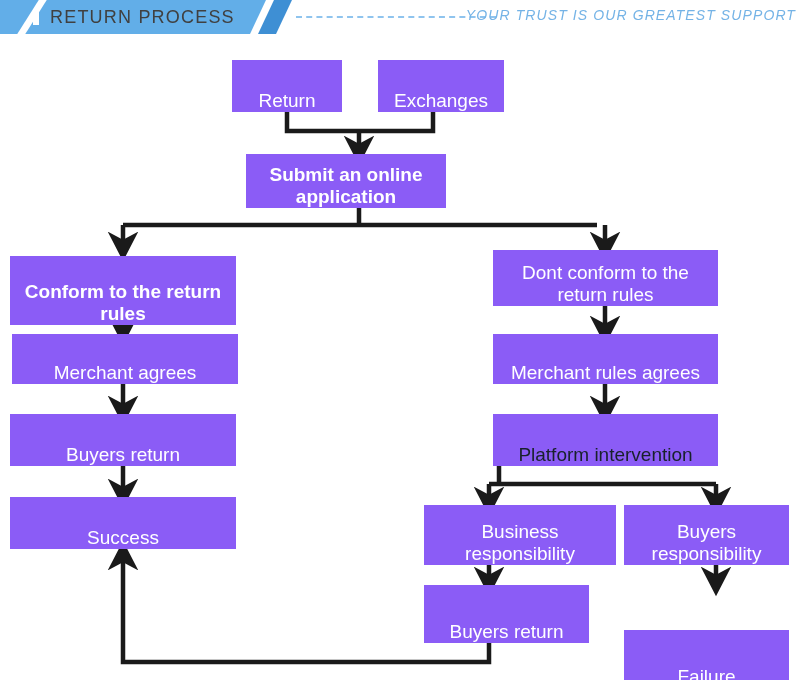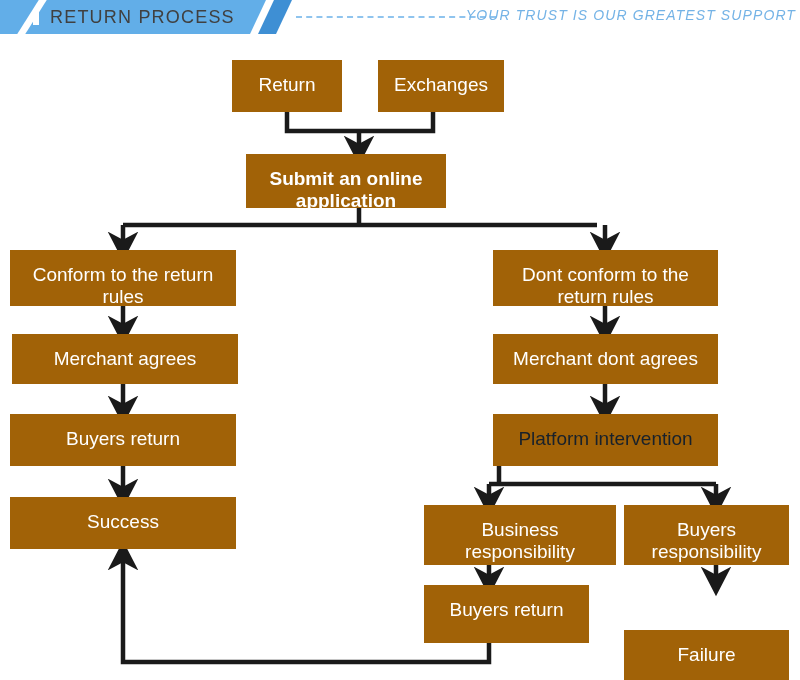--- a/index.html
+++ b/index.html
@@ -85,30 +85,30 @@
   }
   #connector-layer {
     position: absolute;
     left: 0; top: 0;
     width: 800px;
     height: 680px;
   }
 
   .node {
     position: absolute;
-    background: #a16207;
+    background: #8b5cf6;
     color: #ffffff;
     display: flex;
-    align-items: flex-start;
+    align-items: flex-end;
     justify-content: center;
     text-align: center;
     font-size: 19px;
     line-height: 22px;
     box-sizing: border-box;
-    padding: 14px 6px;
+    padding: 0 6px;
     z-index: 2;
   }
   .node.dark-text { color: #18212b; }
 </style>
 </head>
 <body>
 
 <div id="header-banner">
   <div id="header-bar-shape"></div>
   <div id="header-slash"></div>
@@ -159,42 +159,42 @@
   </div>
 
   <div class="node" style="left:378px; top:60px; width:126px; height:52px;">
     <span>Exchanges</span>
   </div>
 
   <div class="node" style="left:246px; top:154px; width:200px; height:54px;font-weight:bold;">
     <span>Submit an online application</span>
   </div>
 
-  <div class="node" style="left:10px; top:250px; width:226px; height:56px;">
+  <div class="node" style="left:10px; top:256px; width:226px; height:69px;font-weight:bold;">
     <span>Conform to the return rules</span>
   </div>
 
   <div class="node" style="left:12px; top:334px; width:226px; height:50px;">
     <span>Merchant agrees</span>
   </div>
 
   <div class="node" style="left:10px; top:414px; width:226px; height:52px;">
     <span>Buyers return</span>
   </div>
 
   <div class="node" style="left:10px; top:497px; width:226px; height:52px;">
     <span>Success</span>
   </div>
 
   <div class="node" style="left:493px; top:250px; width:225px; height:56px;">
     <span>Dont conform to the return rules</span>
   </div>
 
   <div class="node" style="left:493px; top:334px; width:225px; height:50px;">
-    <span>Merchant dont agrees</span>
+    <span>Merchant rules agrees</span>
   </div>
 
   <div class="node dark-text" style="left:493px; top:414px; width:225px; height:52px;">
     <span>Platform intervention</span>
   </div>
 
   <div class="node" style="left:424px; top:505px; width:192px; height:60px;">
     <span>Business responsibility</span>
   </div>
 

